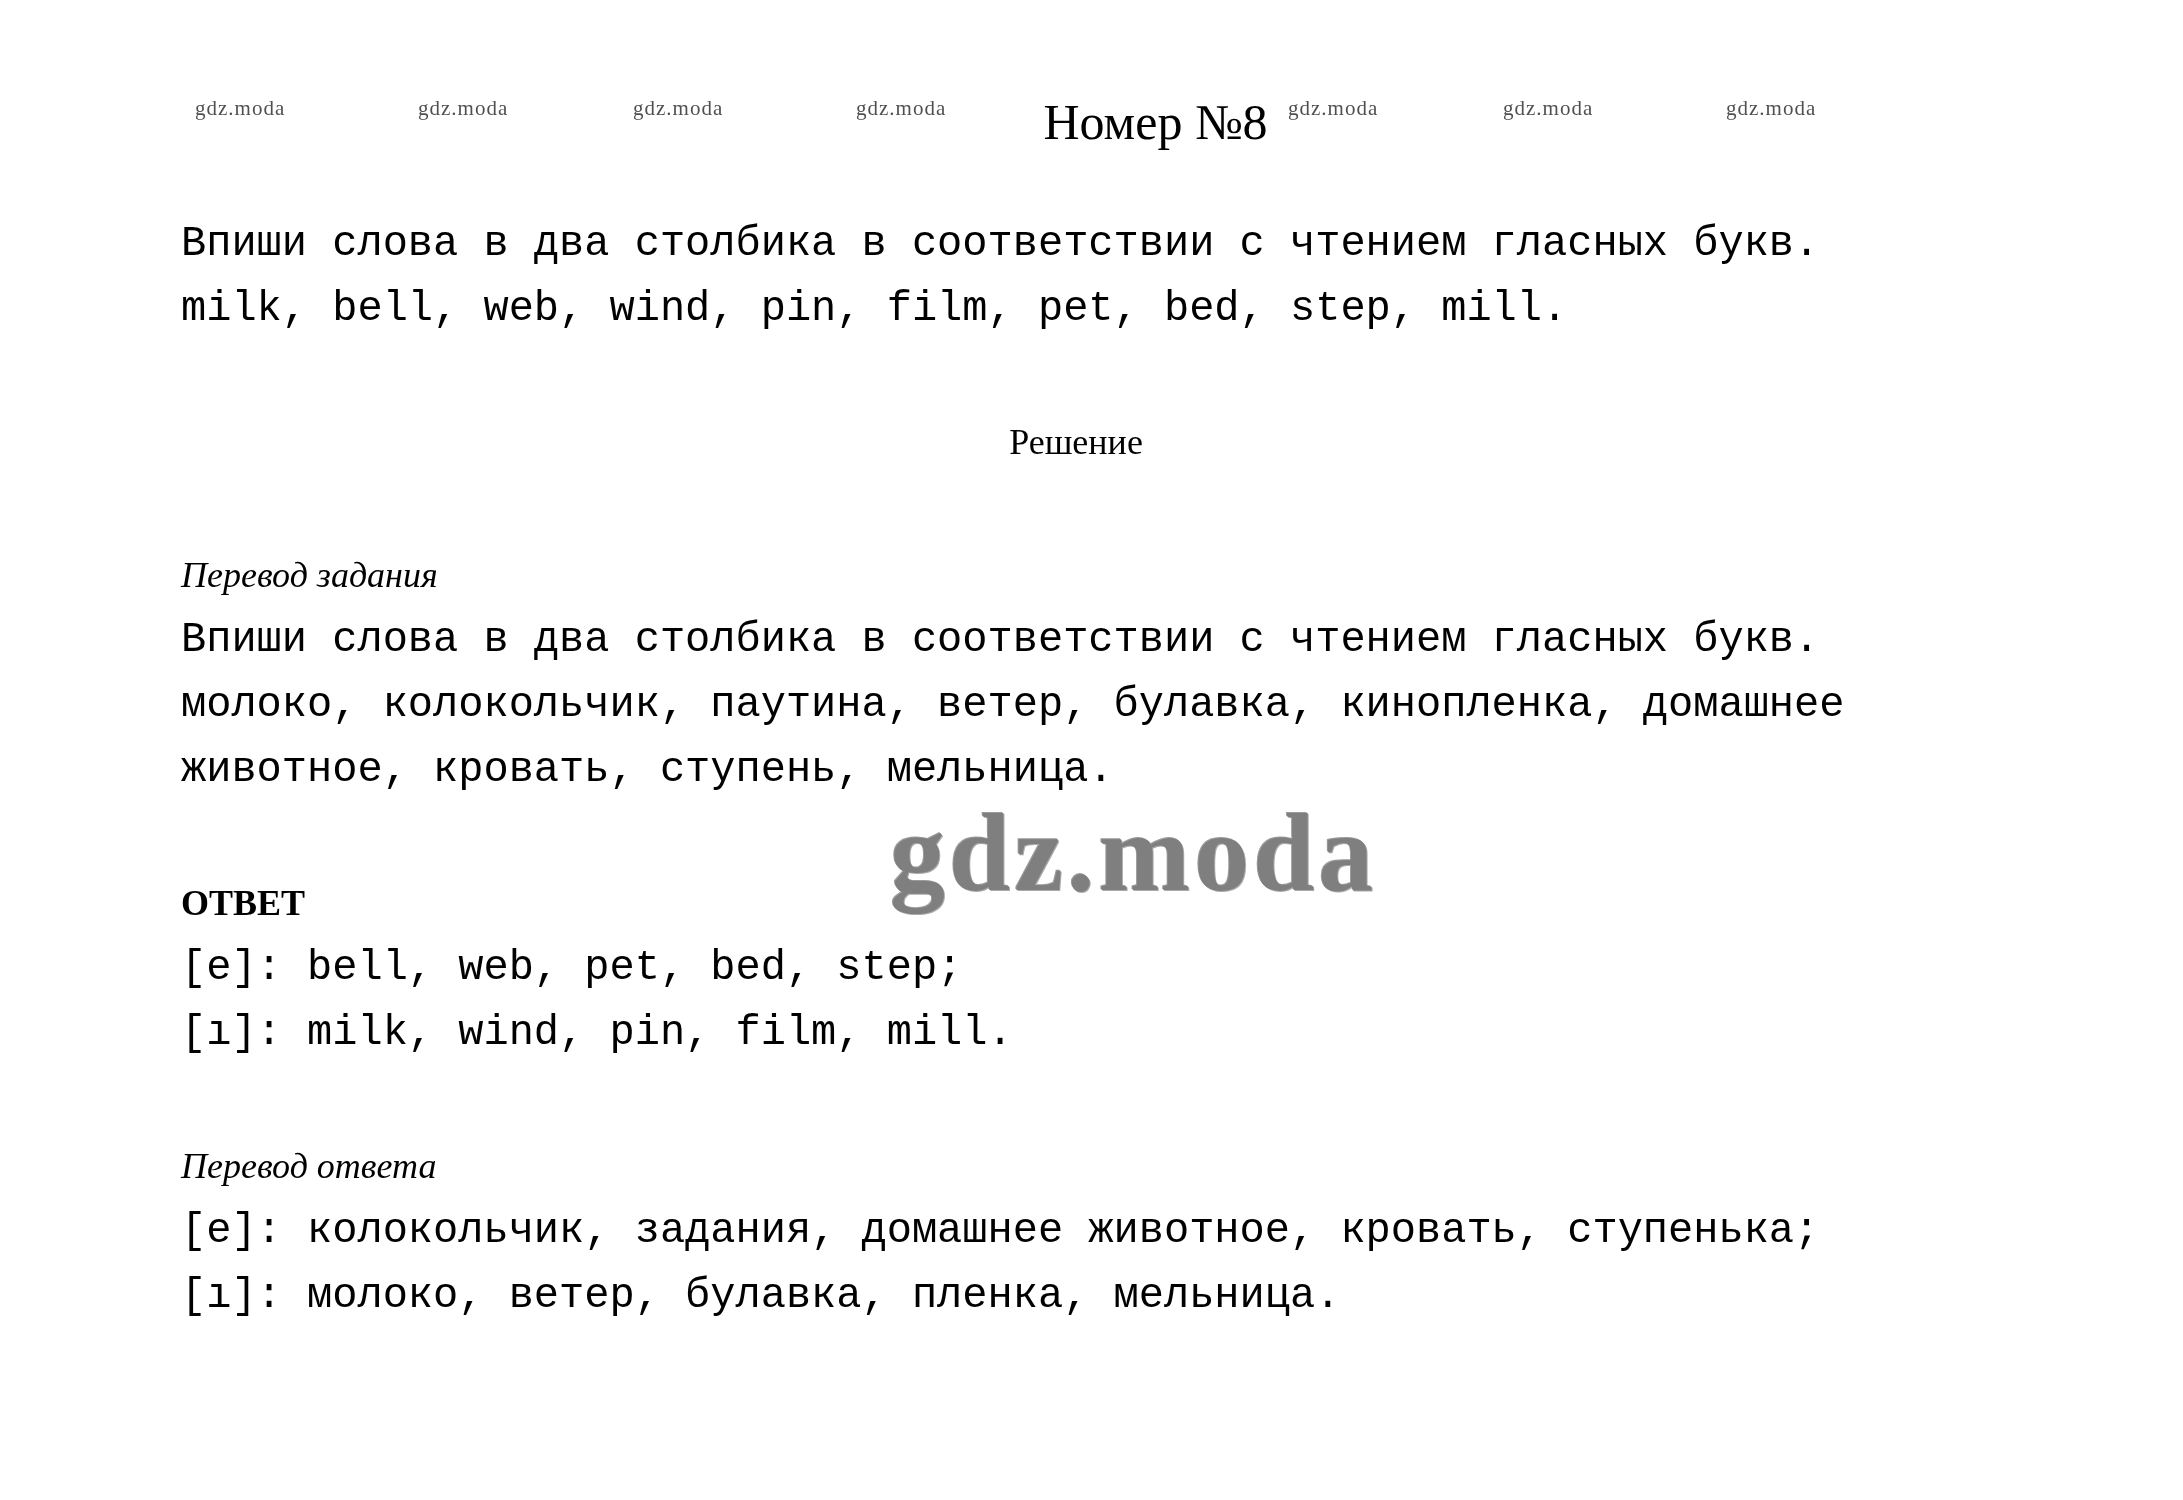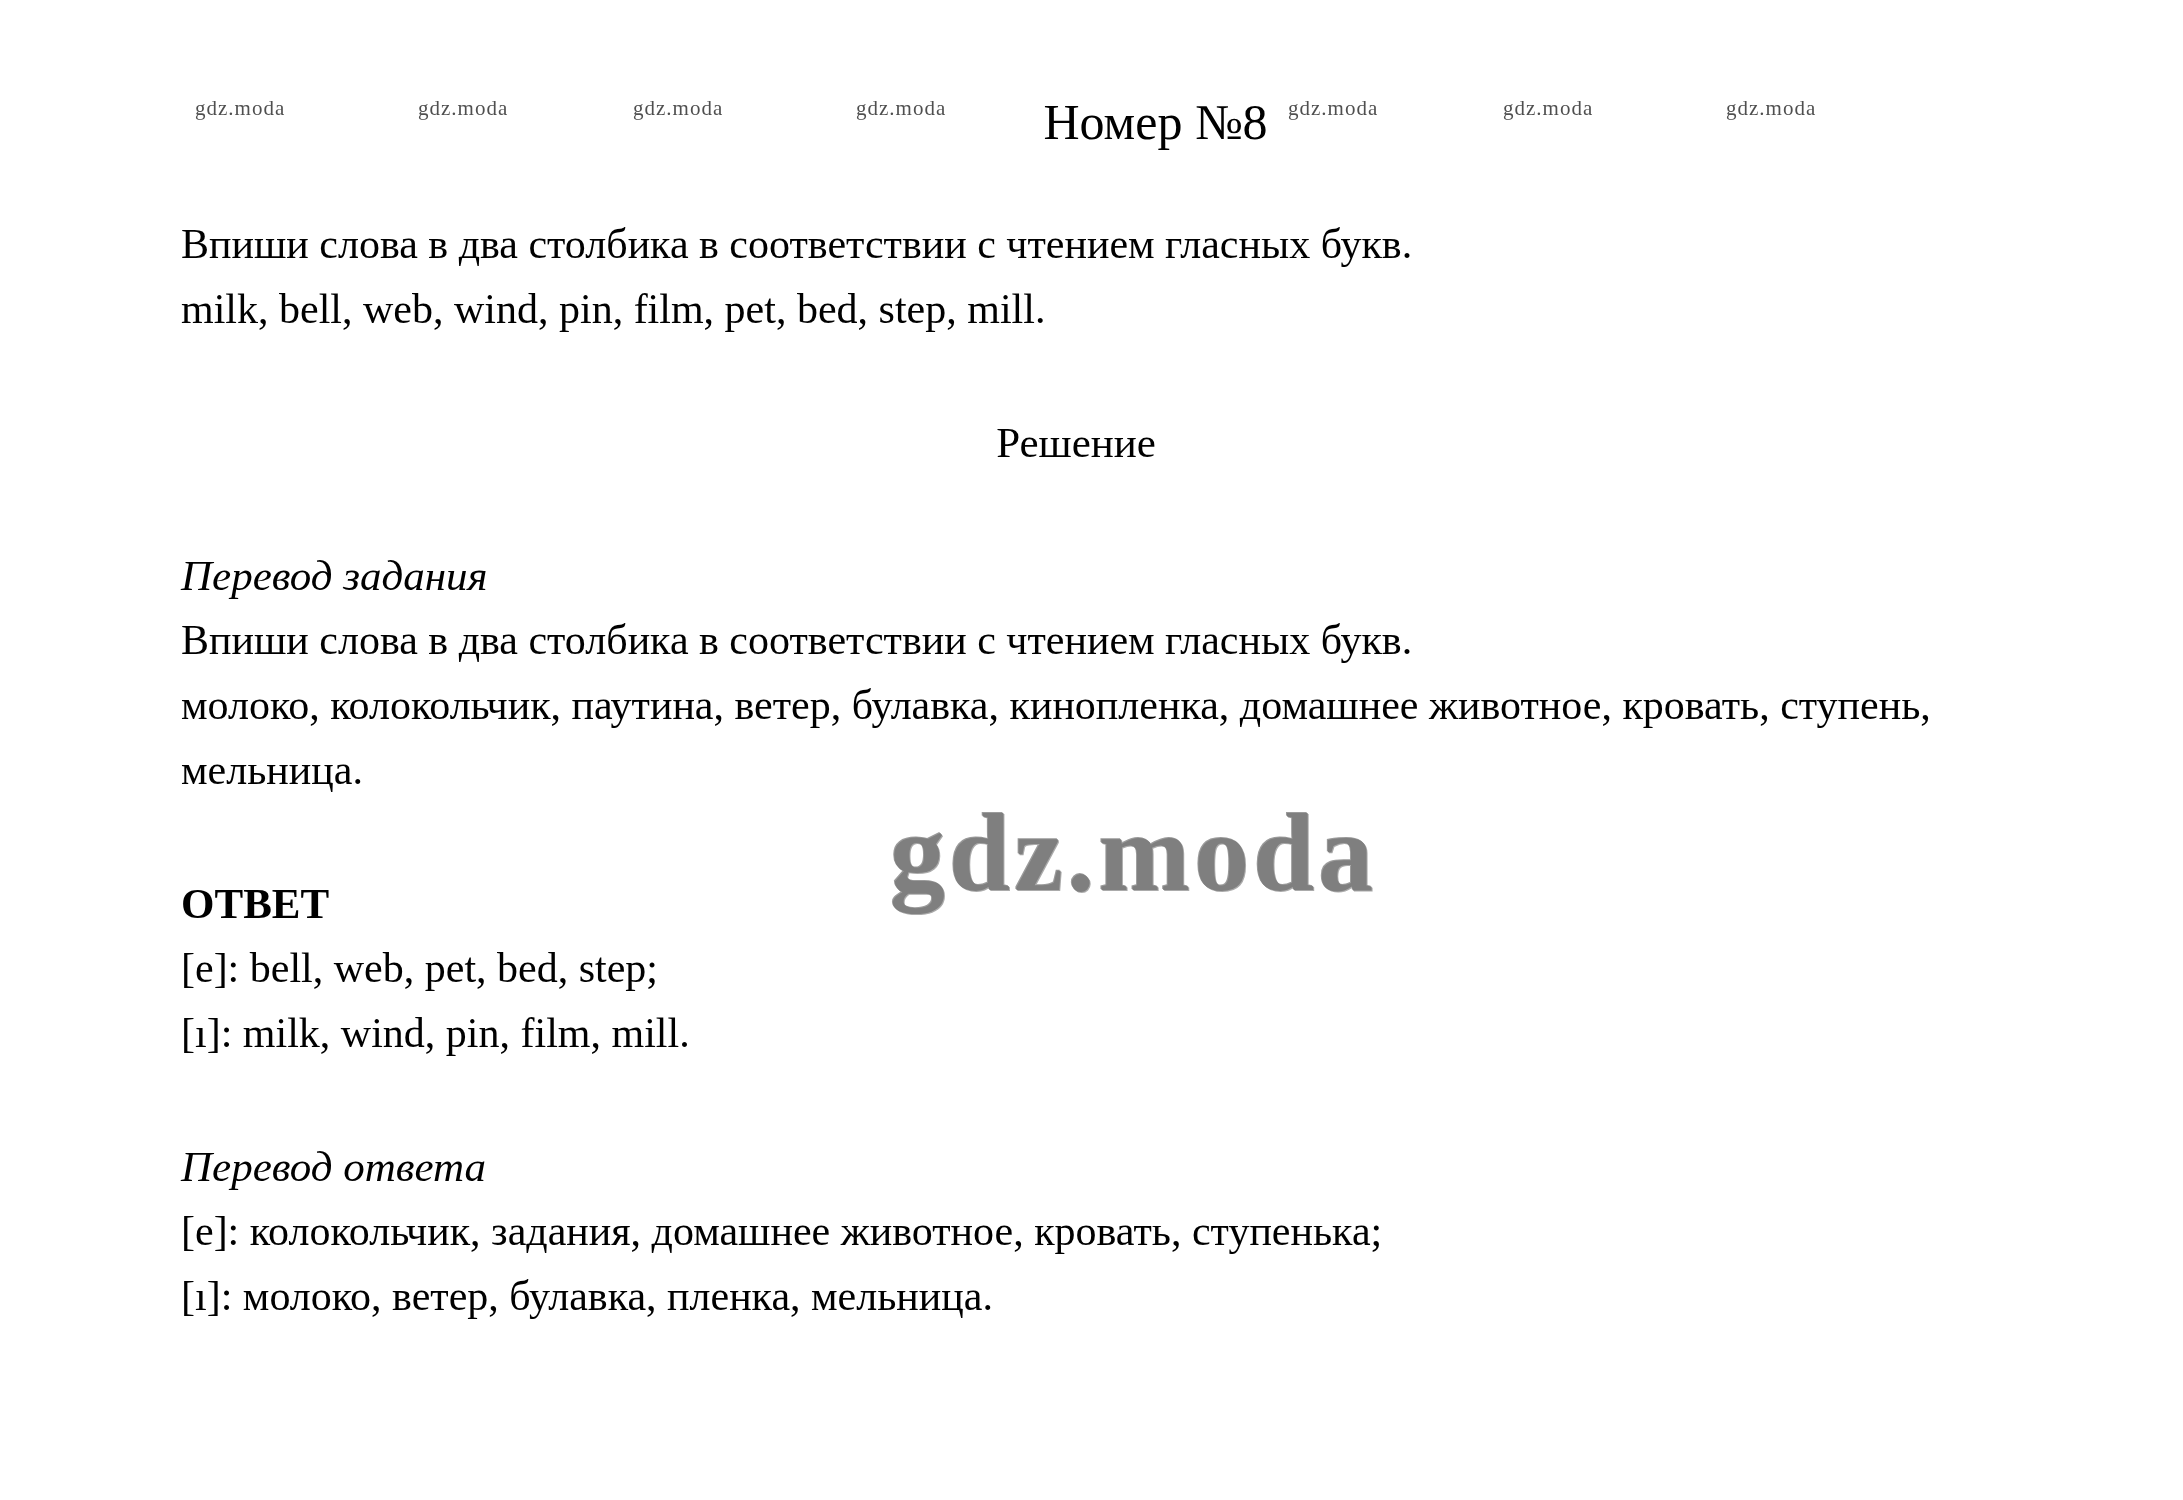--- a/index.html
+++ b/index.html
@@ -52,28 +52,29 @@
   .content {
     position: absolute;
     left: 181px;
     top: 212px;
     width: 1790px;
     font-size: 42px;
     line-height: 65px;
   }
   .para {
     margin: 0;
+    font-family: Liberation Mono, monospace;
   }
   .line {
     display: block;
   }
   .section {
     margin-top: 68px;
     margin-bottom: 0;
-    font-size: 43px;
+    font-size: 36px;
     line-height: 65px;
   }
   h2.section {
     text-align: center;
     font-weight: normal;
   }
   h3.bold-italic {
     font-weight: normal;
     font-style: italic;
   }

